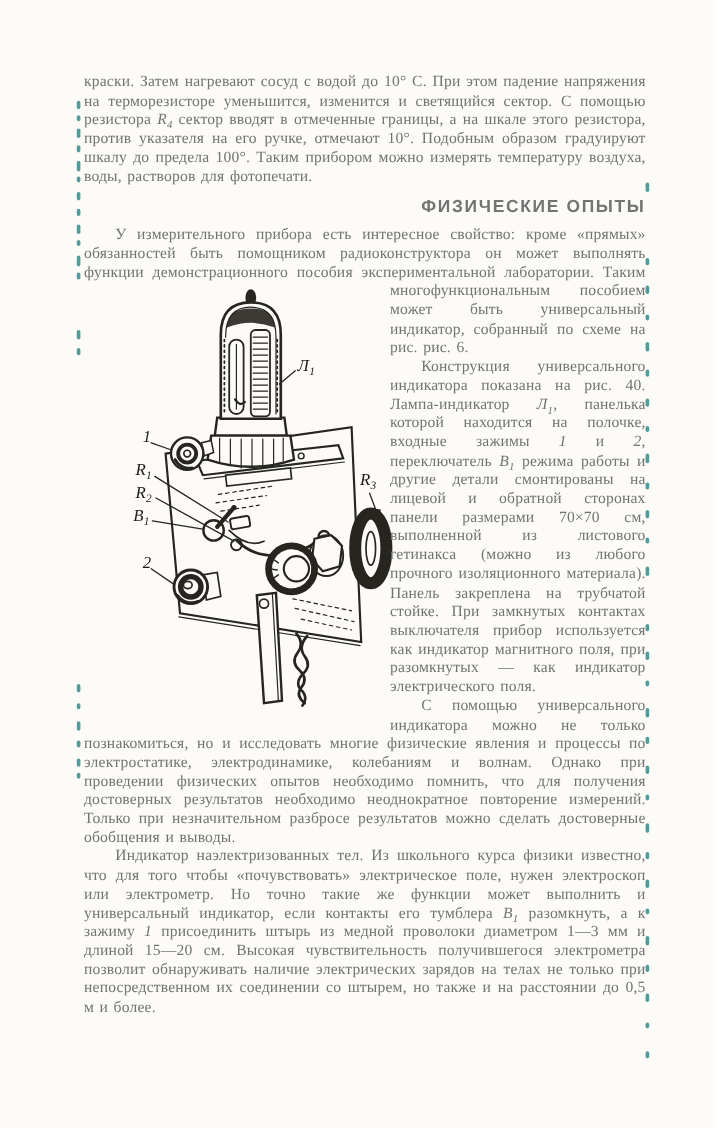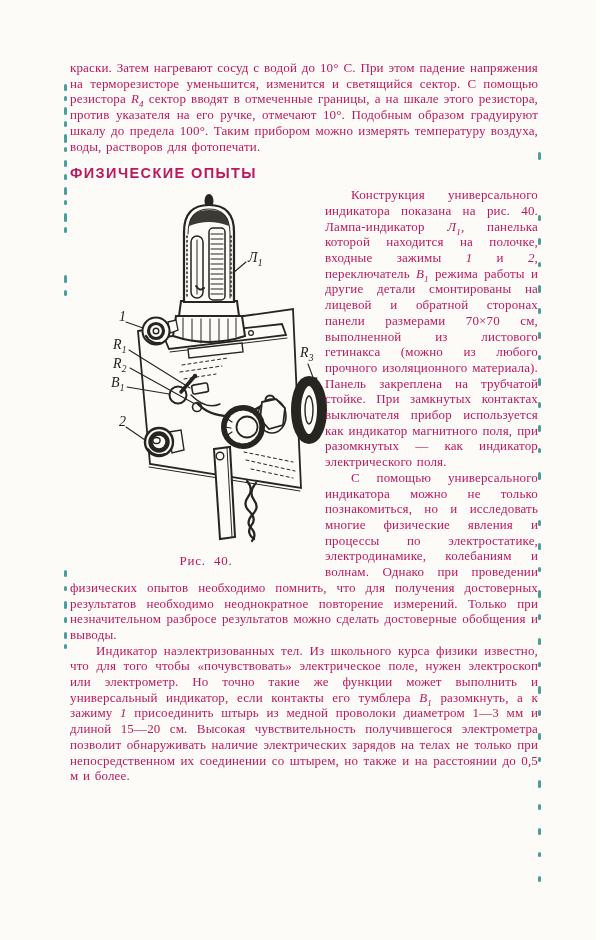--- a/index.html
+++ b/index.html
@@ -1,37 +1,38 @@
 <!DOCTYPE html>
 <html lang="ru"><head>
 <meta charset="utf-8">
 <style>
   html,body{margin:0;padding:0;background:#ffffff;}
   .page{
     position:relative;
     width:596px;height:940px;
     background:#fcfbf8;
     font-family:"Liberation Serif",serif;
-    color:#be185d;
+    color:#737373;
     overflow:hidden;
   }
   .text-block{position:absolute;left:70px;top:60px;width:468px;}
   .body-p{
     font-size:13px;line-height:15.7px;
     text-align:justify;text-justify:inter-word;
     margin:0;text-indent:26px;
     word-spacing:1.2px;letter-spacing:0.15px;
     hyphens:auto;
   }
   .body-p.no-indent{text-indent:0;}
   .section-heading{
     font-family:"Liberation Sans",sans-serif;
     font-size:14.5px;font-weight:bold;
     letter-spacing:1.4px;
     margin:11px 0 6px 0;
+    text-align:right;
   }
   .var{font-style:italic;}
   .num-var{font-style:italic;}
   sub{font-size:9px;line-height:0;}
   .lead-bold{font-weight:normal;}
   .figure-float{
     float:left;display:block;
     width:246px;
     margin:3px 9px 2px 0;
   }
@@ -103,21 +104,21 @@
       <div class="speck" style="left: 538px; top: 852px; height: 5px; background: rgb(46, 140, 140);"></div>
       <div class="speck" style="left: 538px; top: 876px; height: 6px; background: rgb(46, 140, 140);"></div>
     </div>
 
   <main class="text-block">
 
     <p class="body-p no-indent"><span>краски. Затем нагревают сосуд с водой до 10° С. При этом падение напряжения на терморезисторе уменьшится, изменится и светящийся сектор. С помощью резистора </span><span class="var"><span>R</span><sub>4</sub></span><span> сектор вводят в отмеченные границы, а на шкале этого резистора, против указателя на его ручке, отмечают 10°. Подобным образом градуируют шкалу до предела 100°. Таким прибором можно измерять температуру воздуха, воды, растворов для фотопечати.</span></p>
 
     <h2 class="section-heading">ФИЗИЧЕСКИЕ ОПЫТЫ</h2>
 
-    <p class="body-p"><span class="figure-float"><svg width="246" height="354" viewBox="0 0 246 354" aria-hidden="true">
+    <p class="body-p"><span>У измерительного прибора есть интересное свойство: кроме «прямых» обязанностей быть помощником радиоконструктора он может выполнять функции демонстрационного пособия экспериментальной лаборатории.</span><span class="figure-float"><svg width="246" height="354" viewBox="0 0 246 354" aria-hidden="true">
 
         <g>
           <polygon class="sf" points="42,141 197,119 205,298 54,274" stroke-width="1.8"></polygon>
           <line class="s" x1="53" y1="277" x2="204" y2="301" stroke-width="1"></line>
           <path class="s" d="M86,175 L132,168 M84,182 L126,176 M88,189 L120,184" stroke-width="1" stroke-dasharray="3,3"></path>
           <path class="s" d="M148,262 L197,272 M150,270 L199,281 M155,279 L197,288" stroke-width="1" stroke-dasharray="3,3"></path>
         </g>
 
         <g>
           <ellipse class="s" cx="213" cy="220" rx="13" ry="29" stroke-width="10"></ellipse>
@@ -207,21 +208,21 @@
 
         <g>
           <text x="152" y="72"><tspan>Л</tspan><tspan dy="3.5" font-size="9.5">1</tspan></text>
           <text x="23" y="131">1</text>
           <text x="17" y="159"><tspan>R</tspan><tspan dy="3.5" font-size="9.5">1</tspan></text>
           <text x="17" y="178"><tspan>R</tspan><tspan dy="3.5" font-size="9.5">2</tspan></text>
           <text x="15" y="197"><tspan>В</tspan><tspan dy="3.5" font-size="9.5">1</tspan></text>
           <text x="23" y="236">2</text>
           <text x="204" y="167"><tspan>R</tspan><tspan dy="3.5" font-size="9.5">3</tspan></text>
         </g>
-      </svg><span class="figure-caption">Рис. 40.</span></span></p>
+      </svg></span><span> Таким многофункциональным пособием может быть универсальный индикатор, собранный по схеме на рис. рис. 6.</span></p>
 
     <p class="body-p"><span>Конструкция универсального индикатора показана на рис. 40. Лампа-индикатор </span><span class="var"><span>Л</span><sub>1</sub></span><span>, панелька которой находится на полочке, входные зажимы </span><span class="num-var">1</span><span> и </span><span class="num-var">2</span><span>, переключатель </span><span class="var"><span>В</span><sub>1</sub></span><span> режима работы и другие детали смонтированы на лицевой и обратной сторонах панели размерами 70×70 см, выполненной из листового гетинакса (можно из любого прочного изоляционного материала). Панель закреплена на трубчатой стойке. При замкнутых контактах выключателя прибор используется как индикатор магнитного поля, при разомкнутых — как индикатор электрического поля.</span></p>
 
     <p class="body-p">С помощью универсального индикатора можно не только познакомиться, но и исследовать многие физические явления и процессы по электростатике, электродинамике, колебаниям и волнам. Однако при проведении физических опытов необходимо помнить, что для получения достоверных результатов необходимо неоднократное повторение измерений. Только при незначительном разбросе результатов можно сделать достоверные обобщения и выводы.</p>
 
     <p class="body-p"><span class="lead-bold">Индикатор наэлектризованных тел.</span><span> Из школьного курса физики известно, что для того чтобы «почувствовать» электрическое поле, нужен электроскоп или электрометр. Но точно такие же функции может выполнить и универсальный индикатор, если контакты его тумблера </span><span class="var"><span>В</span><sub>1</sub></span><span> разомкнуть, а к зажиму </span><span class="num-var">1</span><span> присоединить штырь из медной проволоки диаметром 1—3 мм и длиной 15—20 см. Высокая чувствительность получившегося электрометра позволит обнаруживать наличие электрических зарядов на телах не только при непосредственном их соединении со штырем, но также и на расстоянии до 0,5 м и более.</span></p>
 
   </main>
 </div>
 

